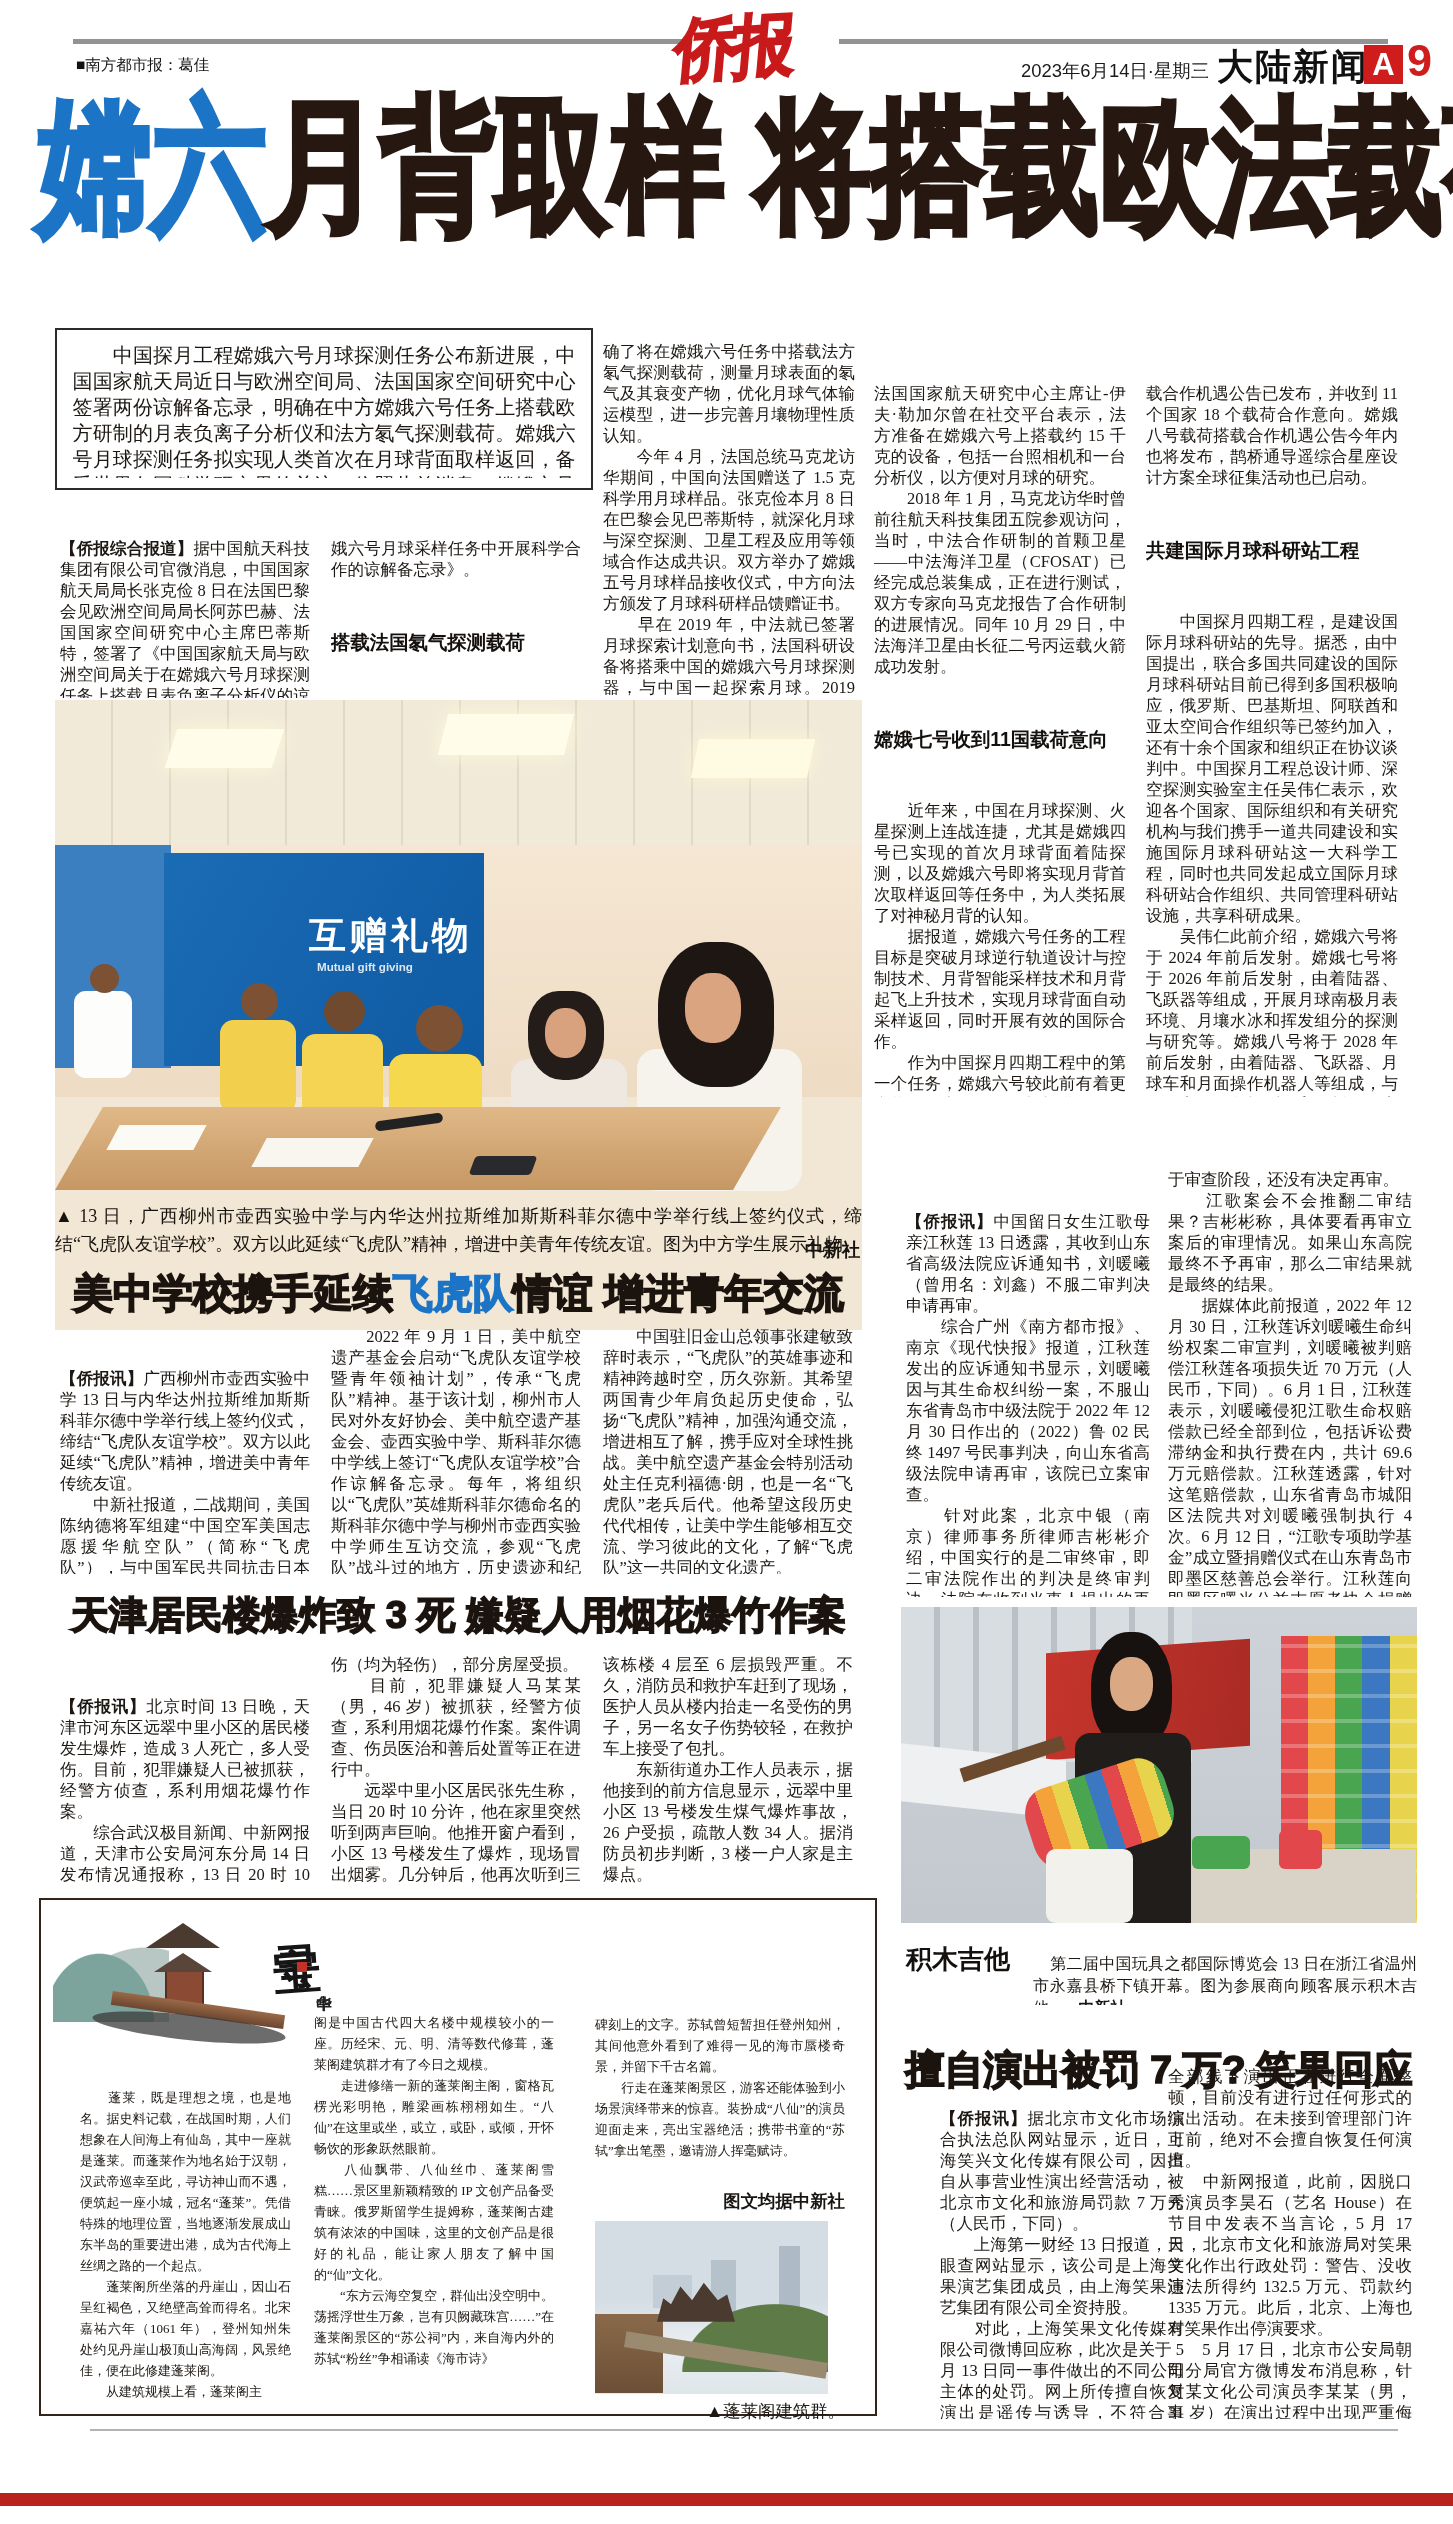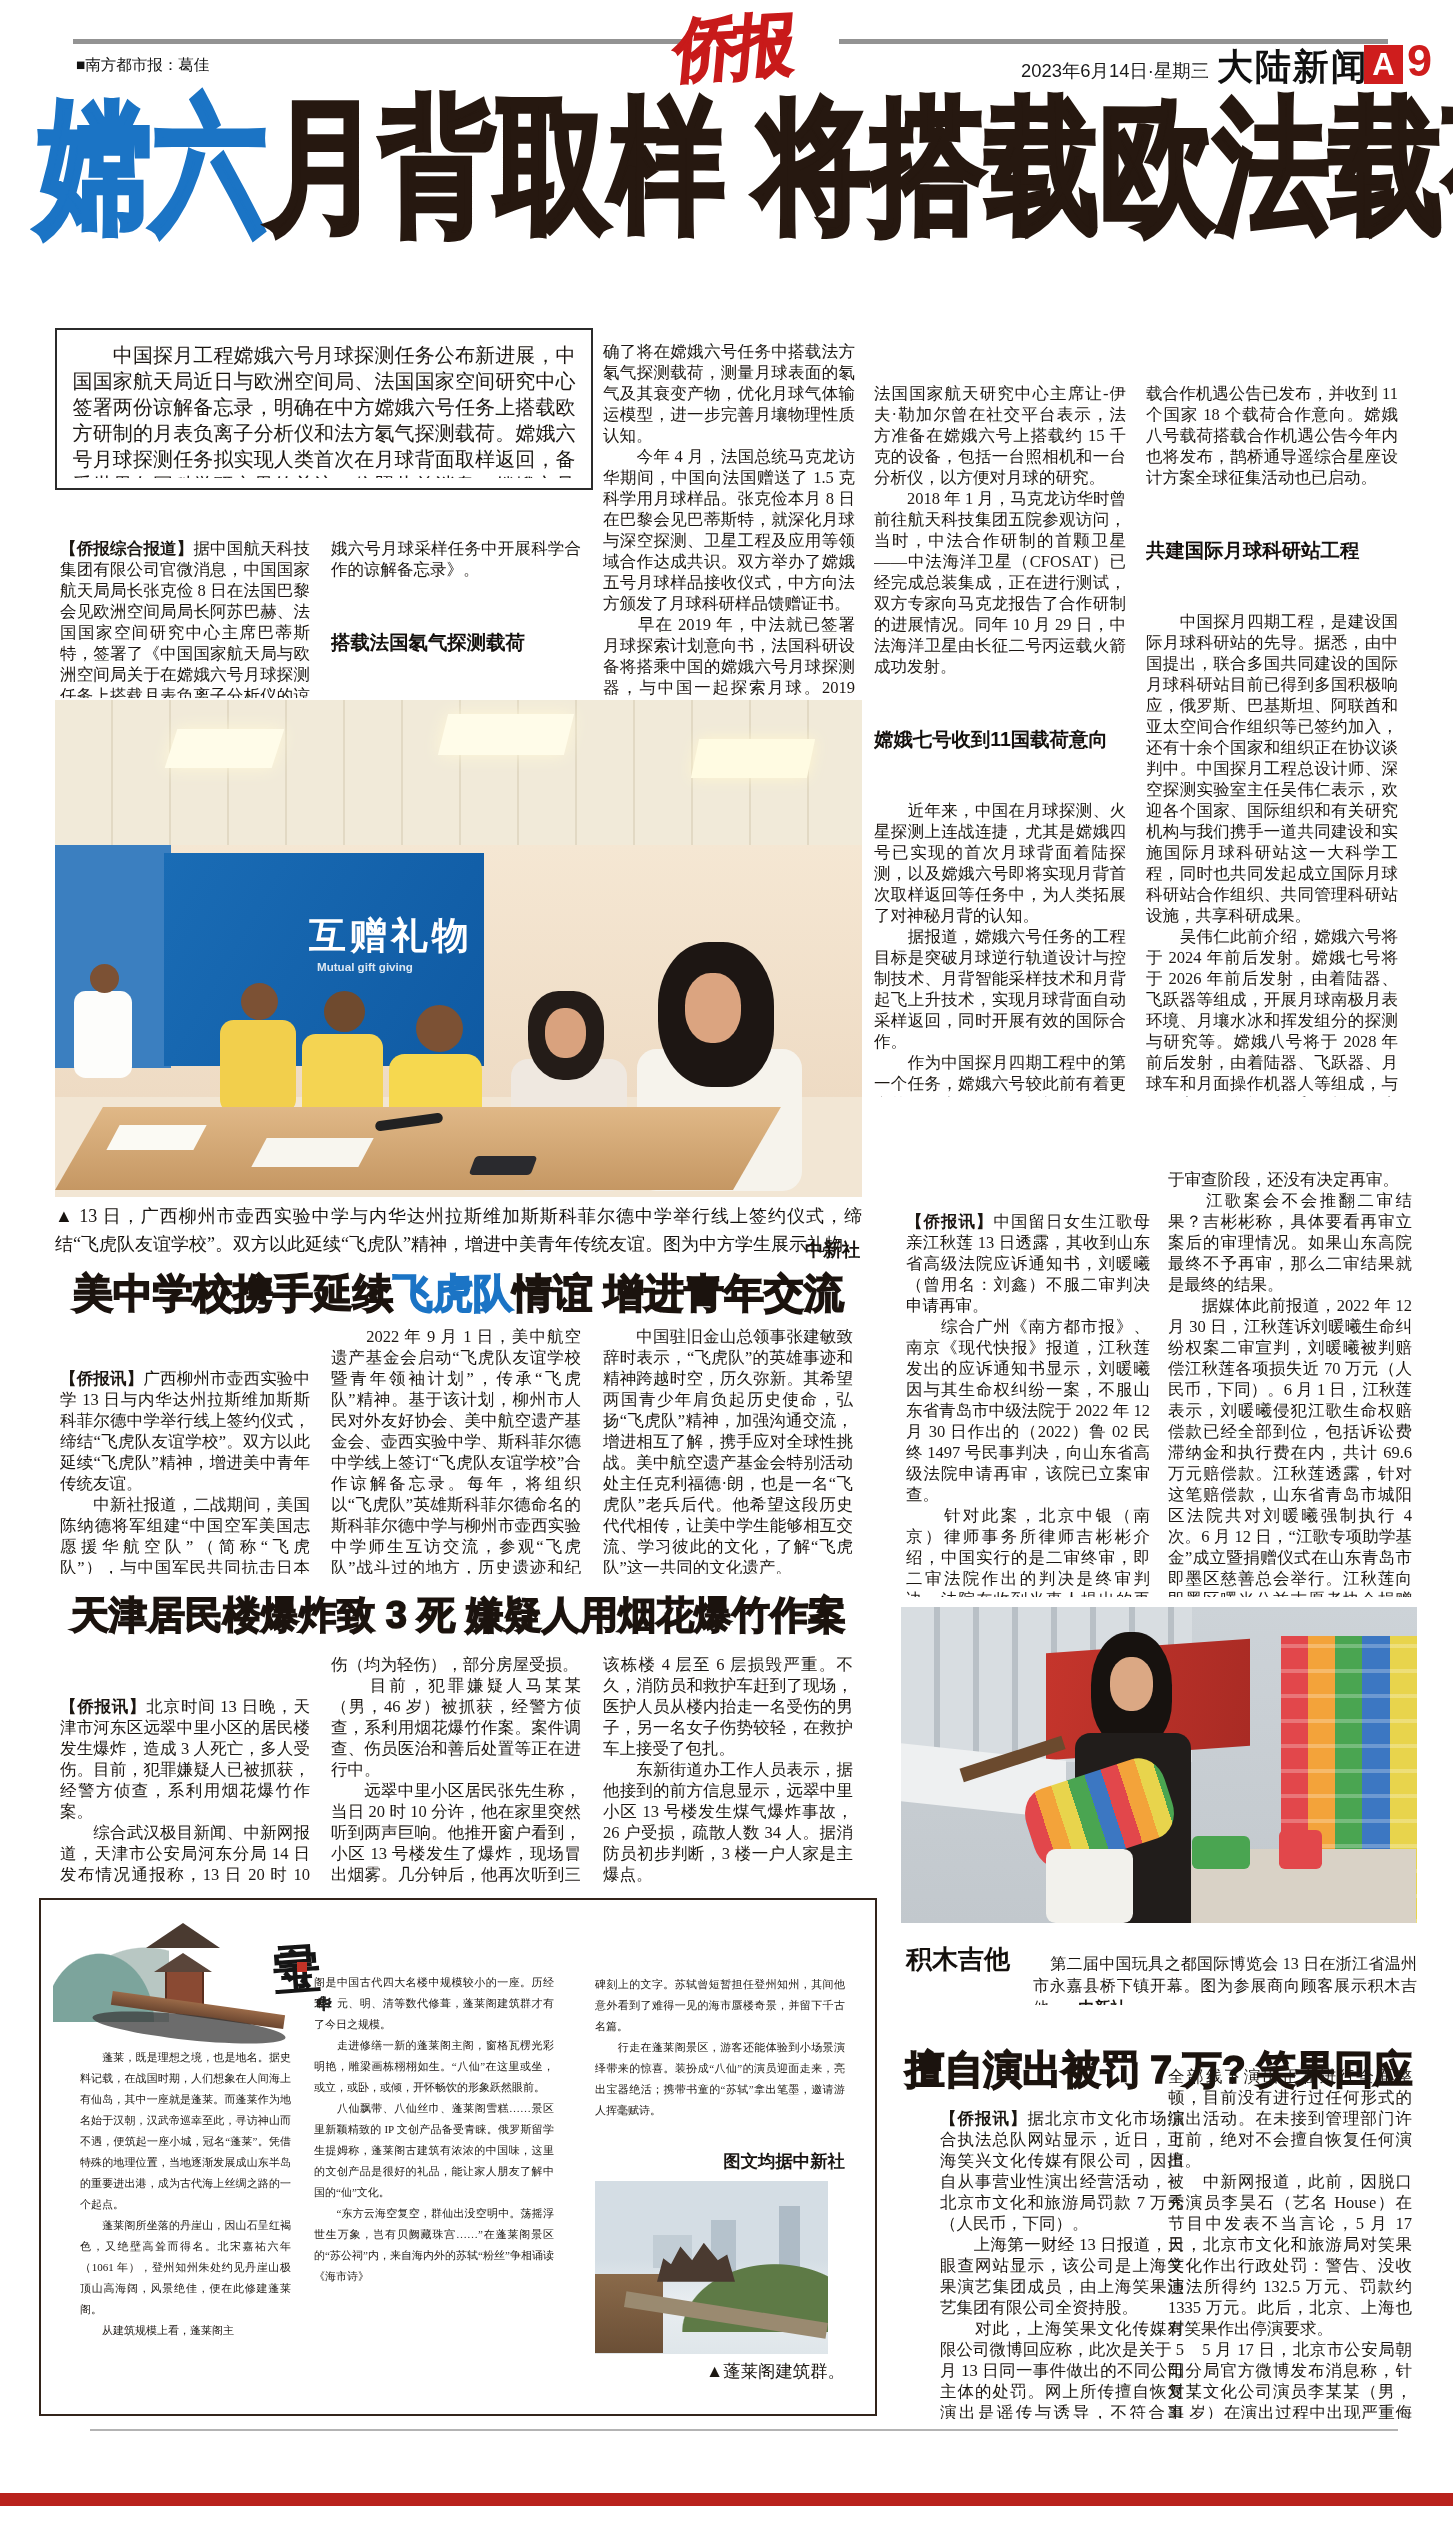--- a/index.html
+++ b/index.html
@@ -20,21 +20,21 @@
             transform:scaleX(0.79);transform-origin:left top;padding-left:47px;
             -webkit-text-stroke:4.8px currentColor;color:#261810;}
   .hl-blue{color:#1b74c5;-webkit-text-stroke:4.8px #1b74c5;}
   .subheadline{left:0;top:258px;width:1454px;text-align:center;font-size:43px;font-weight:bold;
                letter-spacing:1px;color:#241712;-webkit-text-stroke:1.5px #241712;}
   .sec-hl{font-weight:900;font-family:"Liberation Sans","DejaVu Sans",sans-serif;
           color:#1b130e;-webkit-text-stroke:1.7px currentColor;white-space:nowrap;text-align:center;}
   .sec-blue{color:#1b74c5;-webkit-text-stroke:1.7px #1b74c5;}
   .credit{font-family:"Liberation Sans","DejaVu Sans",sans-serif;font-weight:bold;}
   .caption{font-size:18px;line-height:28px;text-align:justify;color:#17130f;}
-  .kai{font-size:11px;line-height:21px;}
+  .kai{font-size:13px;line-height:21px;margin-top:40px;}
   .photo{overflow:hidden;}
   .seal{background:#c23327;}
 </style>
 </head>
 <body>
 
 <div id="page">
 
   <div class="abs rule" style="left:73px;top:39px;width:617px;height:4.8px;"></div>
   <div class="abs rule" style="left:839px;top:39px;width:549px;height:4.8px;"></div>
@@ -75,21 +75,21 @@
 　　据报道，嫦娥六号任务的工程目标是突破月球逆行轨道设计与控制技术、月背智能采样技术和月背起飞上升技术，实现月球背面自动采样返回，同时开展有效的国际合作。
 　　作为中国探月四期工程中的第一个任务，嫦娥六号较此前有着更多的国际合作项目。据报道，嫦娥六号国际载荷搭载合作遴选结果已公布，除搭载前述两台载荷以外，还有巴基斯坦、意大利等国家载荷搭载方案已入选。嫦娥七号载荷搭</div>
   </div>
   <div class="abs col" style="left:1146px;top:341px;width:252px;height:756px;">
     <div>载合作机遇公告已发布，并收到 11 个国家 18 个载荷合作意向。嫦娥八号载荷搭载合作机遇公告今年内也将发布，鹊桥通导遥综合星座设计方案全球征集活动也已启动。</div>
     <div class="subhead">共建国际月球科研站工程</div>
     <div>　　中国探月四期工程，是建设国际月球科研站的先导。据悉，由中国提出，联合多国共同建设的国际月球科研站目前已得到多国积极响应，俄罗斯、巴基斯坦、阿联酋和亚太空间合作组织等已签约加入，还有十余个国家和组织正在协议谈判中。中国探月工程总设计师、深空探测实验室主任吴伟仁表示，欢迎各个国家、国际组织和有关研究机构与我们携手一道共同建设和实施国际月球科研站这一大科学工程，同时也共同发起成立国际月球科研站合作组织、共同管理科研站设施，共享科研成果。
 　　吴伟仁此前介绍，嫦娥六号将于 2024 年前后发射。嫦娥七号将于 2026 年前后发射，由着陆器、飞跃器等组成，开展月球南极月表环境、月壤水冰和挥发组分的探测与研究等。嫦娥八号将于 2028 年前后发射，由着陆器、飞跃器、月球车和月面操作机器人等组成，与嫦娥七号任务探测器和鹊桥二号中继星协同工作，构建月球科研站基本型，初步具备开展月球资源开发利用能力。2030 年前后，将建成月球科研站基本型。</div>
   </div>
 
-  <div class="abs photo" style="left:55px;top:700px;width:807px;height:497px;background:#f2e6d4;">
+  <div class="abs photo" style="left:55px;top:700px;width:807px;height:630px;background:#f2e6d4;">
 
     <div class="abs" style="left:0;top:0;width:807px;height:184px;
          background:repeating-linear-gradient(90deg,#f1ead9 0 56px,#e2d9c4 56px 58px),
                     repeating-linear-gradient(0deg,#f1ead9 0 43px,#e3dac5 43px 45px);"></div>
     <div class="abs" style="left:116px;top:29px;width:107px;height:39px;background:#fffce9;box-shadow:0 0 17.4px #fff8d8;transform:skewX(-18deg);"></div>
     <div class="abs" style="left:388px;top:13.6px;width:126px;height:41px;background:#fffce9;box-shadow:0 0 17.4px #fff8d8;transform:skewX(-14deg);"></div>
     <div class="abs" style="left:640px;top:39px;width:116px;height:39px;background:#fffbe2;box-shadow:0 0 15.5px #fff6d0;transform:skewX(-12deg);"></div>
 
     <div class="abs" style="left:0;top:145px;width:807px;height:252px;background:linear-gradient(#f5e7d3,#eedbc4);"></div>
     <div class="abs" style="left:0;top:145px;width:116px;height:223px;background:#3b7fc0;"></div>

